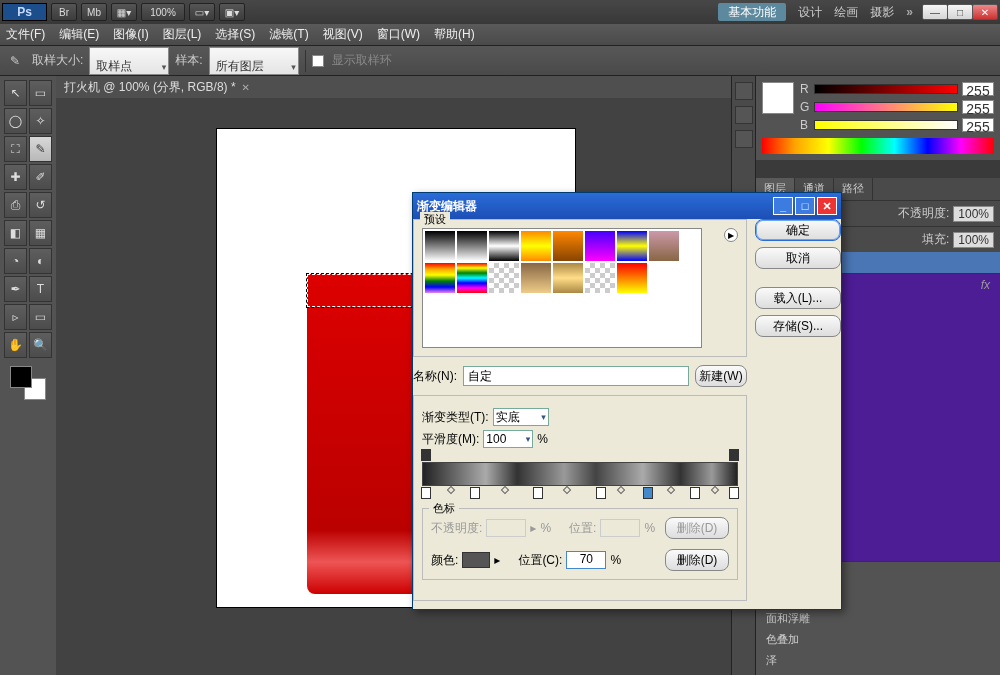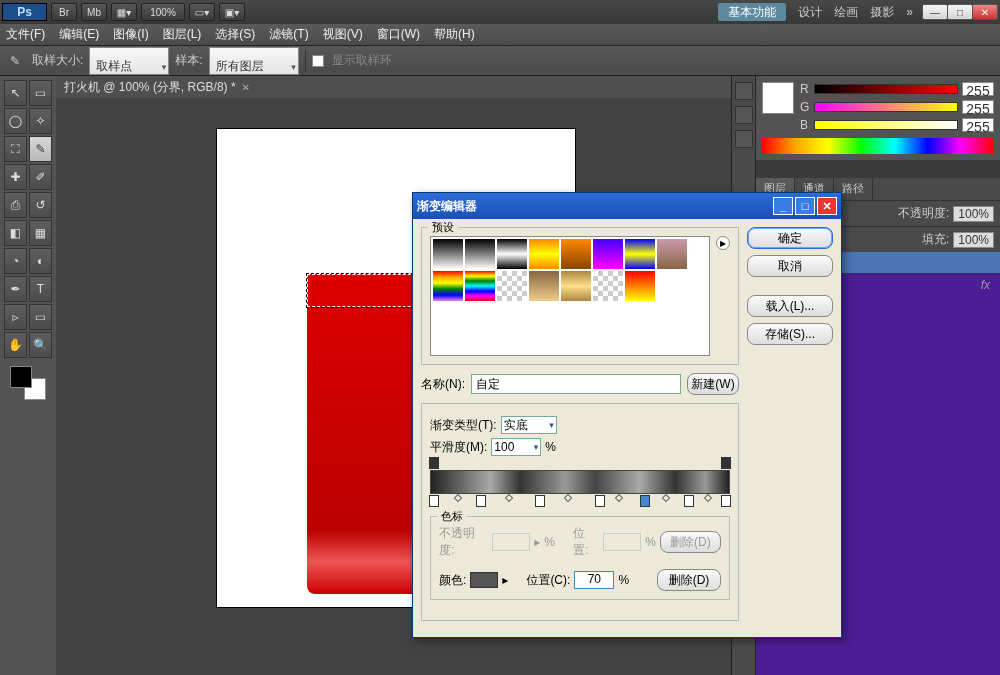--- a/index.html
+++ b/index.html
@@ -53,21 +53,21 @@
 .layer-sel{height:22px;background:#4a76b5;border-bottom:1px solid #333}
 .fx{text-align:right;padding:4px 10px;font-style:italic;color:#999}
 .efflist{padding:4px 0;background:#535353;border-top:1px solid #333}
 .efflist div{padding:3px 10px;font-size:11px}
 
 .dialog{position:absolute;left:412px;top:192px;width:430px;background:#ece9d8;border:1px solid #003c74;z-index:50;box-shadow:3px 3px 8px rgba(0,0,0,.4)}
 .dlg-title{height:26px;background:linear-gradient(#2a6cd8,#1c4fb5);display:flex;align-items:center;color:#fff;padding:0 4px;font-weight:bold}
 .dlg-title .sp{flex:1}
 .dlg-title .wb{width:20px;height:18px;margin-left:2px;border:1px solid #fff;display:flex;align-items:center;justify-content:center;background:#3c7be0;font-size:11px}
 .dlg-title .wb.cl{background:#e33}
-.dlg-body{display:flex;padding:8px;gap:8px}
+.dlg-body{display:flex;gap:8px}
 .dlg-left{flex:1}
 .group{border:1px solid #bbb;padding:8px;margin-bottom:8px;position:relative}
 .group .gtitle{position:absolute;top:-8px;left:6px;background:#ece9d8;padding:0 4px;font-size:11px}
 .presets{width:280px;height:120px;background:#fff;border:1px solid #888;display:flex;flex-wrap:wrap;align-content:flex-start;padding:2px;gap:2px}
 .preset{width:30px;height:30px}
 .presetarrow{position:absolute;top:8px;right:8px;width:14px;height:14px;border:1px solid #888;border-radius:50%;display:flex;align-items:center;justify-content:center;font-size:8px;background:#fff}
 .namerow{display:flex;align-items:center;gap:6px;margin:4px 0 8px}
 .namerow input{flex:1;border:1px solid #7a9;padding:2px 4px;height:20px}
 .attrrow{display:flex;align-items:center;gap:4px;margin:4px 0}
 .attrrow .dd{border:1px solid #7a9;background:#fff;height:18px;width:56px;display:flex;align-items:center;padding:0 2px;justify-content:space-between}
@@ -211,20 +211,27 @@
     </div>
     <div class="layerprops">
       <span style="margin-left:auto">填充:</span>
       <div class="dd" style="min-width:40px">100%</div>
     </div>
     <div class="layerlist">
       <div class="layer-sel"></div>
       <div class="fx">fx</div>
       <div style="height:30px"></div>
     </div>
+    <div class="efflist">
+      <div>阴影</div>
+      <div>发光</div>
+      <div>面和浮雕</div>
+      <div>色叠加</div>
+      <div>泽</div>
+    </div>
   </div>
 </div>
 
 <div class="dialog">
   <div class="dlg-title">
     <span>渐变编辑器</span>
     <div class="sp"></div>
     <div class="wb">_</div>
     <div class="wb">□</div>
     <div class="wb cl">✕</div>

